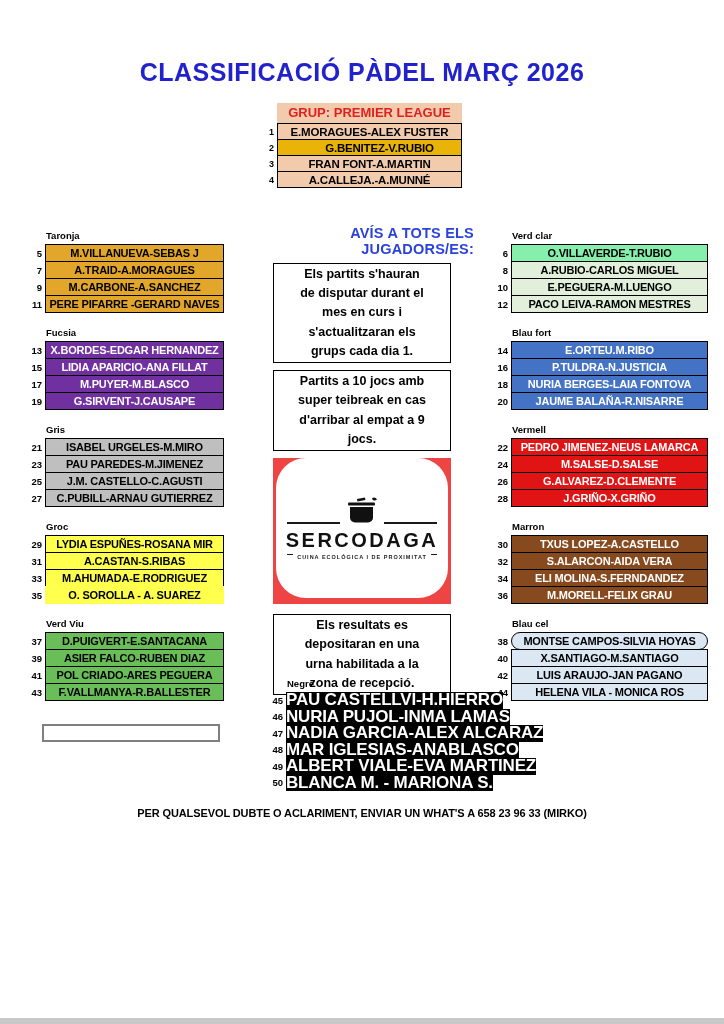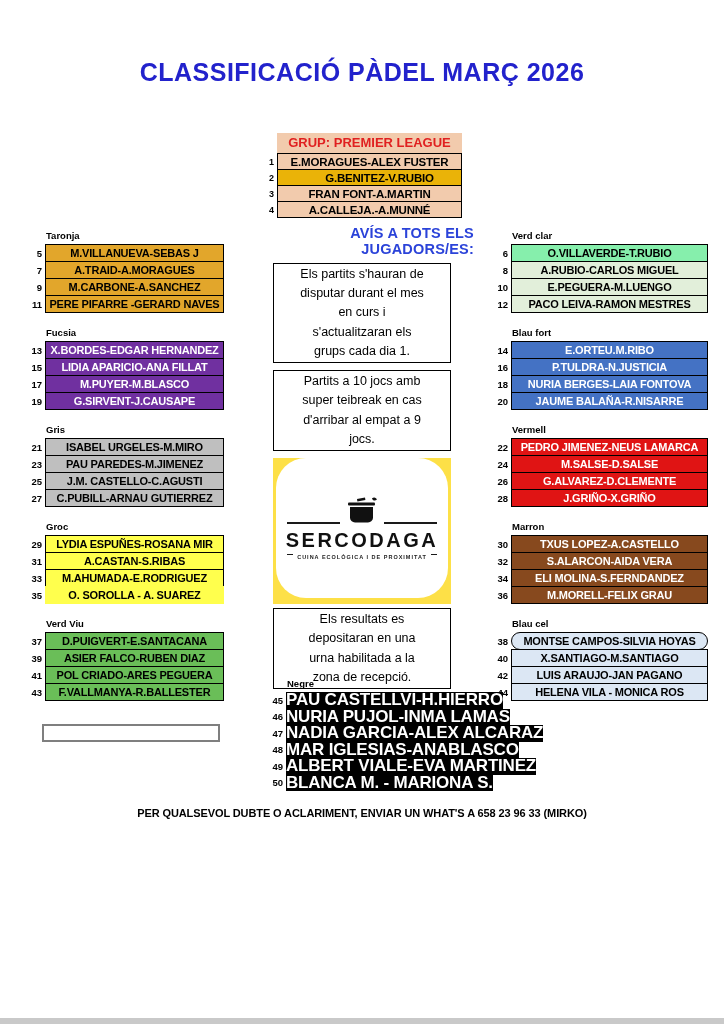--- a/index.html
+++ b/index.html
@@ -26,41 +26,41 @@
   }
   .gcell {
     flex:1; height:18px; border:1px solid #000;
     display:flex; align-items:center; justify-content:center;
     font-size:11px; font-weight:bold; letter-spacing:-0.2px; white-space:nowrap;
   }
   .gcell.noborder { border-color:transparent; }
   .col-left  { position:absolute; left:28px;  top:231px; width:196px; }
   .col-right { position:absolute; left:494px; top:231px; width:214px; }
   
-  .premier { position:absolute; left:262px; top:133px; width:200px; }
+  .premier { position:absolute; left:262px; top:103px; width:200px; }
   .premier-header {
     margin-left:15px; height:20px; line-height:20px; text-align:center;
     background:#F2CBAD; color:#E02020; font-weight:bold; font-size:13px;
   }
   .premier .gnum { width:15px; flex-basis:15px; font-size:9px; }
   .premier .gcell { height:17px; font-size:11.5px; }
   
   .center { position:absolute; left:250px; top:225px; width:224px; }
   .avis-header {
     text-align:right; font-size:14.5px; font-weight:bold;
     color:#2B43D9; margin-bottom:6px; letter-spacing:.2px;
   }
   .nbox {
     width:178px; margin:0 auto 7px auto; border:1.5px solid #000;
     display:flex; align-items:center; justify-content:center; text-align:center;
-    font-size:12.5px; font-weight:normal; line-height:1.55; padding:4px 23px;
+    font-size:12.5px; font-weight:bold; line-height:1.55; padding:4px 23px;
   }
   .nbox1 { height:100px; } .nbox2 { height:81px; } .nbox3 { height:81px; }
   
-  .logo-box { width:178px; height:146px; margin:0 auto 4px auto; background:#fde047; }
+  .logo-box { width:178px; height:146px; margin:0 auto 10px auto; background:#ef4444; }
   .logo-inner {
     width:172px; height:140px; margin:3px auto; background:#fff; border-radius:30px;
     display:flex; flex-direction:column; align-items:center; justify-content:center;
   }
   .logo-potrow { display:flex; align-items:flex-end; width:150px; }
   .logo-line { flex:1; height:1.5px; background:#1a1a1a; margin-bottom:4px; }
   .logo-name { font-size:20px; font-weight:bold; letter-spacing:2.5px; color:#111; margin-top:1px; }
   .logo-tagrow { display:flex; align-items:center; width:150px; margin-top:2px; }
   .logo-tag { font-size:5.5px; font-weight:bold; letter-spacing:1px; color:#222; padding:0 4px; white-space:nowrap; }
   

